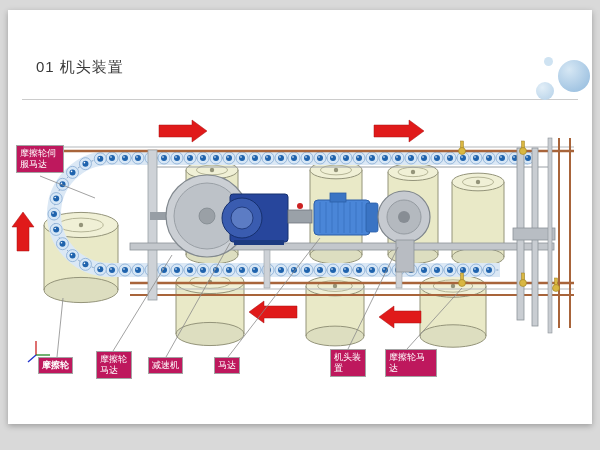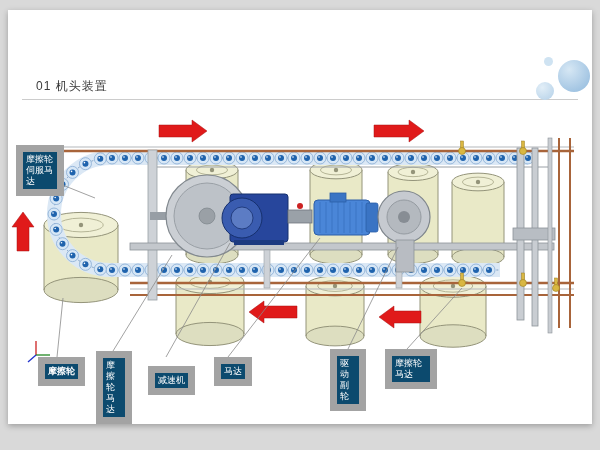--- a/index.html
+++ b/index.html
@@ -7,34 +7,34 @@
     width:600px;height:450px;overflow:hidden;
     background:#d9d9d9;
     font-family:"Liberation Sans","DejaVu Sans",sans-serif;
     position:relative;
   }
   .slide{
     position:absolute;left:8px;top:10px;width:584px;height:414px;
     background:#ffffff;box-shadow:0 2px 6px rgba(0,0,0,.28);
   }
   .title{
-    position:absolute;left:28px;top:68px;
-    font-size:12px;color:#3a3a3a;letter-spacing:1px;
+    position:absolute;left:28px;top:48px;
+    font-size:15px;color:#3a3a3a;letter-spacing:1px;
   }
   .rule{position:absolute;left:14px;right:14px;top:89px;height:1px;background:#cccccc;}
   .bubble{position:absolute;border-radius:50%;}
   .b1{left:550px;top:50px;width:32px;height:32px;
       background:radial-gradient(circle at 35% 30%,#d6e7f4,#8fb8dc);}
   .b2{left:528px;top:72px;width:18px;height:18px;
       background:radial-gradient(circle at 35% 30%,#e2eef7,#b3d0e8);}
   .b3{left:536px;top:47px;width:9px;height:9px;background:#cfe3f2;}
   svg.mech{position:absolute;left:0;top:0;}
   .callout{
-    position:absolute;background:#0c4a6e;color:#fff;
-    font-size:9px;line-height:11px;padding:2px 3px;border:7px solid #a3a3a3;
+    position:absolute;background:#be185d;color:#fff;
+    font-size:9px;line-height:11px;padding:2px 3px;border:1px solid #a3a3a3;
     box-sizing:border-box;word-break:break-all;text-align:left;z-index:5;
   }
   .nowrap{white-space:nowrap;}
 </style>
 </head>
 <body>
 
 <div class="slide">
 
   <div class="title">01 机头装置</div>
@@ -408,18 +408,18 @@
     <g id="g-axis">
         <line x1="28" y1="345" x2="28" y2="331" stroke="#cc2222" stroke-width="1.3"></line>
         <line x1="28" y1="345" x2="42" y2="345" stroke="#228822" stroke-width="1.3"></line>
         <line x1="28" y1="345" x2="20" y2="352" stroke="#2233cc" stroke-width="1.3"></line>
       </g>
   </svg>
 
   <div class="callout" style="left:8px;top:135px;width:48px;">摩擦轮伺服马达</div>
   <div class="callout nowrap" style="left:30px;top:347px;font-weight:bold;">摩擦轮</div>
   <div class="callout" style="left:88px;top:341px;width:36px;">摩擦轮马达</div>
-  <div class="callout nowrap" style="left:140px;top:347px;margin-top:9px;">减速机</div>
+  <div class="callout nowrap" style="left:140px;top:347px;">减速机</div>
   <div class="callout nowrap" style="left:206px;top:347px;font-family:Liberation Serif, serif;">马达</div>
-  <div class="callout" style="left:322px;top:339px;width:36px;">驱动副轮</div>
+  <div class="callout" style="left:322px;top:339px;width:36px;">机头装置</div>
   <div class="callout" style="left:377px;top:339px;width:52px;">摩擦轮马达</div>
 
 </div>
 
 </body></html>

